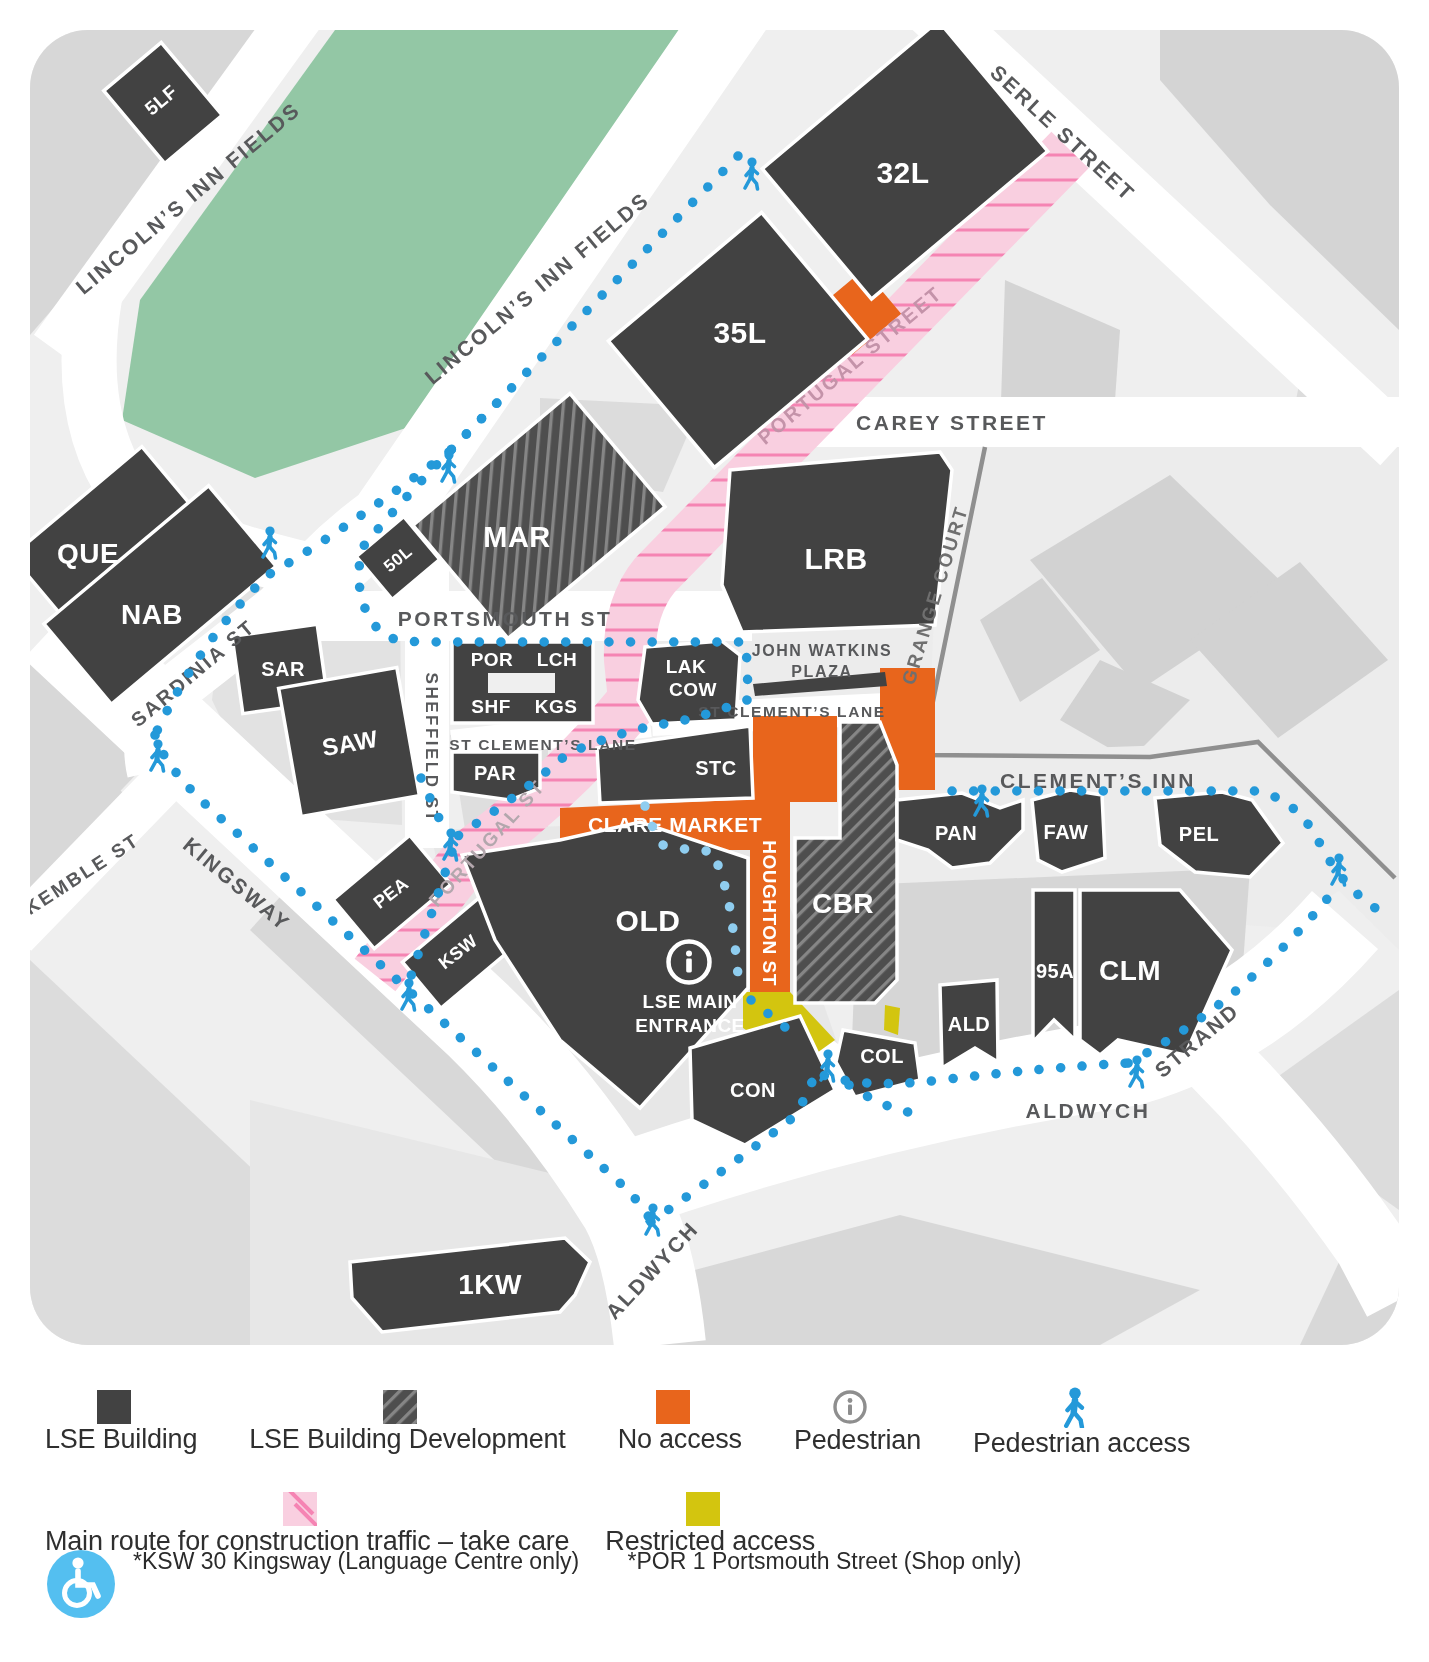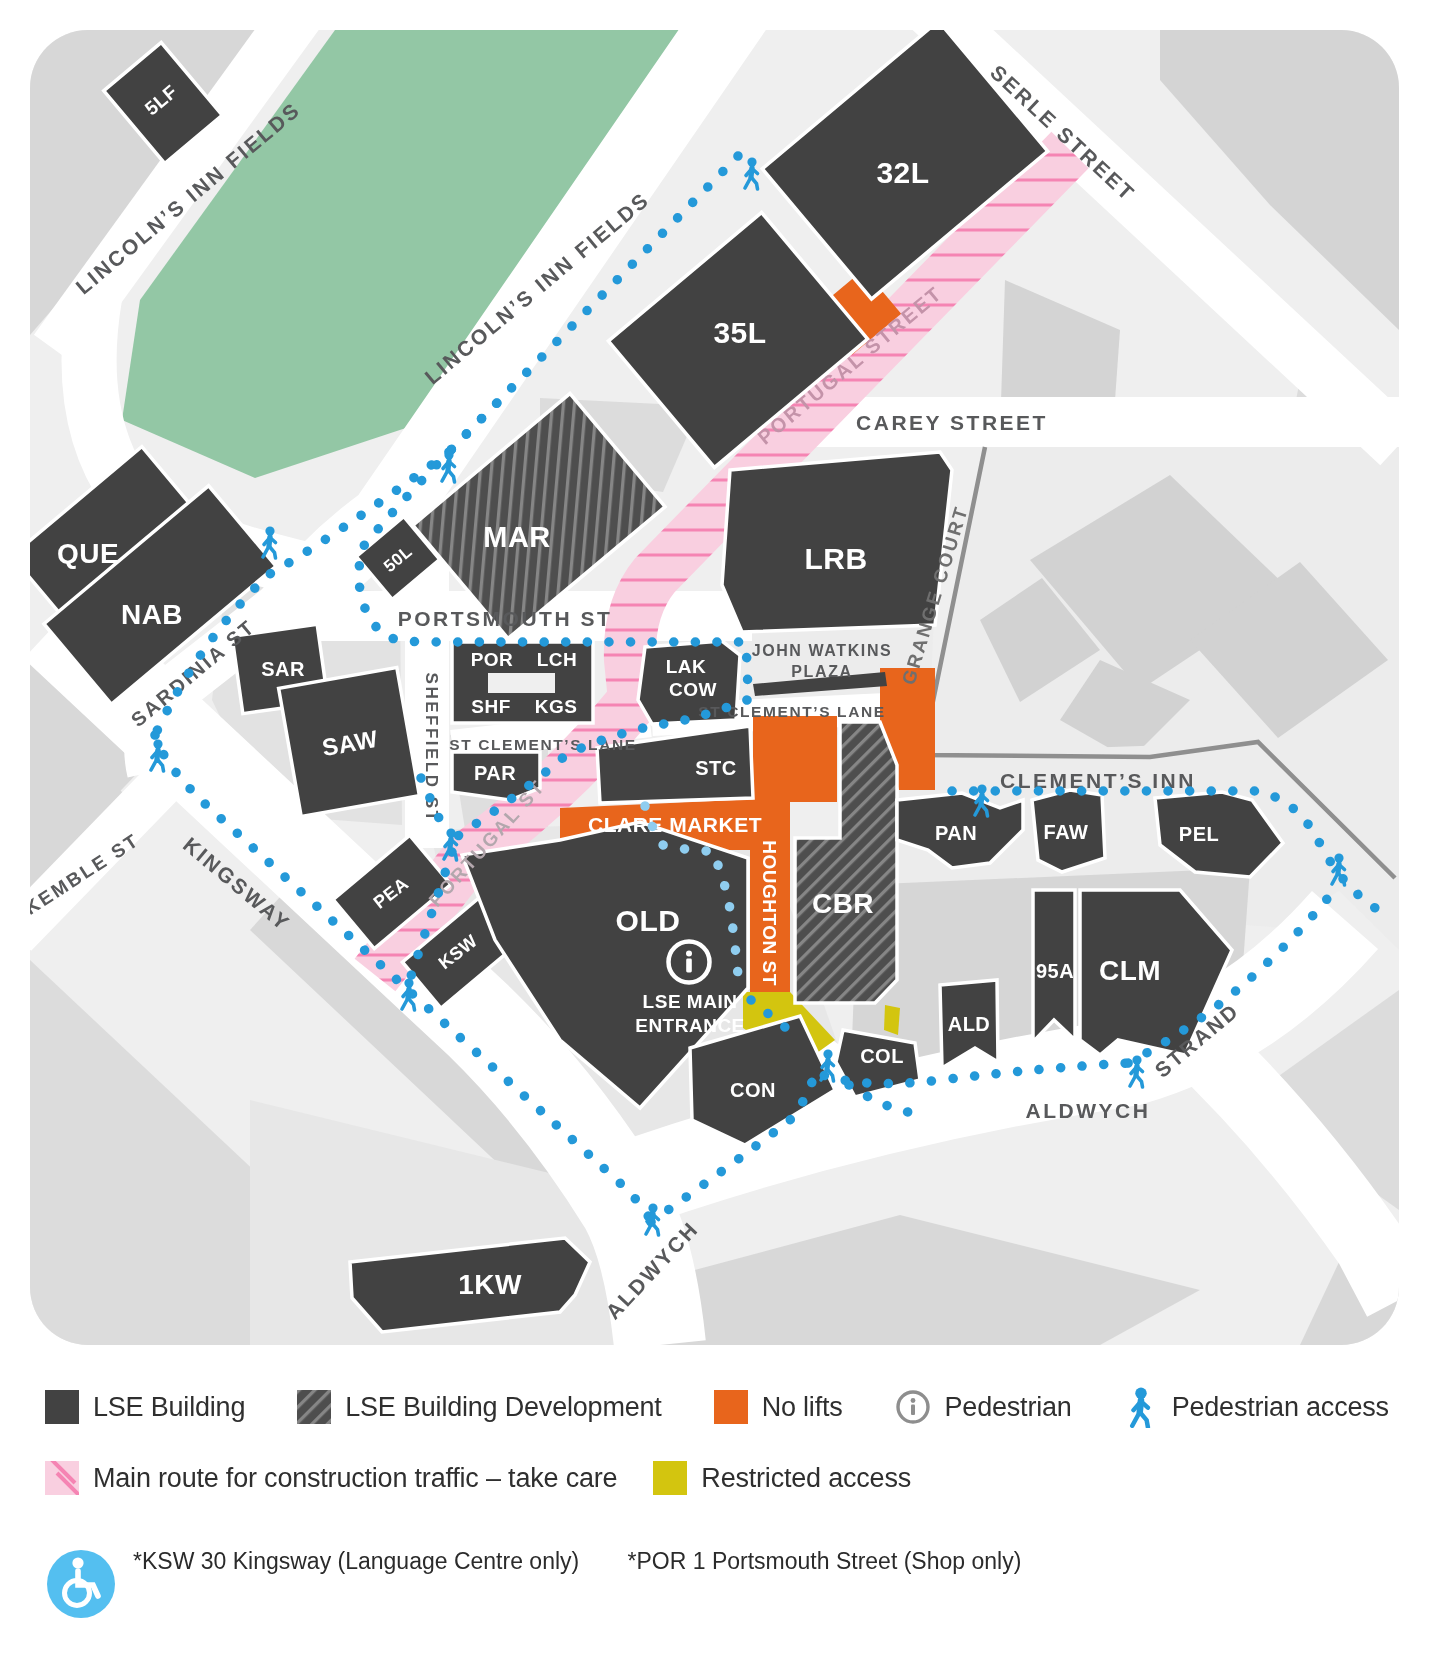--- a/index.html
+++ b/index.html
@@ -11,21 +11,21 @@
   .slabel{fill:#58595b;font-weight:700;letter-spacing:2.5px;text-anchor:middle;}
   .lane{fill:#58595b;font-weight:700;letter-spacing:1.6px;text-anchor:middle;}
   .blabel{fill:#ffffff;font-weight:700;letter-spacing:.5px;text-anchor:middle;}
   .pinklabel{fill:#c493a9;font-weight:700;letter-spacing:2.5px;text-anchor:middle;}
   .route{fill:none;stroke:#2499d9;stroke-width:9.5;stroke-linecap:round;
          stroke-dasharray:0.1 21.5;}
   .route-light{fill:none;stroke:#8fcdef;stroke-width:9.5;stroke-linecap:round;
          stroke-dasharray:0.1 21.5;}
   .legend{position:absolute;left:45px;top:1386px;width:1340px;color:#2f2f2f;}
   .legend-row{display:flex;align-items:center;margin-bottom:33px;}
-  .legend-item{display:flex;align-items:center;margin-right:52px;}
+  .legend-item{display:flex;align-items:center;margin-right:52px;flex-direction:column;}
   .legend-item .sw{margin-right:14px;flex:0 0 auto;}
   .legend-item span{font-size:27px;letter-spacing:-0.2px;white-space:nowrap;}
   .footer{position:absolute;left:45px;top:1548px;display:flex;align-items:flex-start;}
   .footer-text{margin-left:16px;color:#2b2b2b;}
   .footer-note{font-size:27px;margin:8px 0 10px 0;}
   .footer-footnotes{font-size:23px;}
   .footer-footnotes span{margin-right:42px;}
 </style>
 </head>
 <body>
@@ -340,21 +340,21 @@
     <div class="legend-item">
       <svg class="sw" width="34" height="34">
             <rect width="34" height="34" fill="url(#hatch)"></rect>
           </svg>
       <span>LSE Building Development</span>
     </div>
     <div class="legend-item">
       <svg class="sw" width="34" height="34">
             <rect width="34" height="34" fill="#e8651c"></rect>
           </svg>
-      <span>No lifts</span>
+      <span>No access</span>
     </div>
     <div class="legend-item">
       <svg class="sw" width="36" height="36" viewBox="-18 -18 36 36">
         <circle r="15" fill="none" stroke="#8e8e8e" stroke-width="3.4"></circle>
         <circle cy="-6.5" r="2.4" fill="#8e8e8e"></circle>
         <rect x="-2" y="-2.5" width="4" height="10.5" rx="1" fill="#8e8e8e"></rect>
       </svg>
       <span>Pedestrian</span>
     </div>
     <div class="legend-item">

